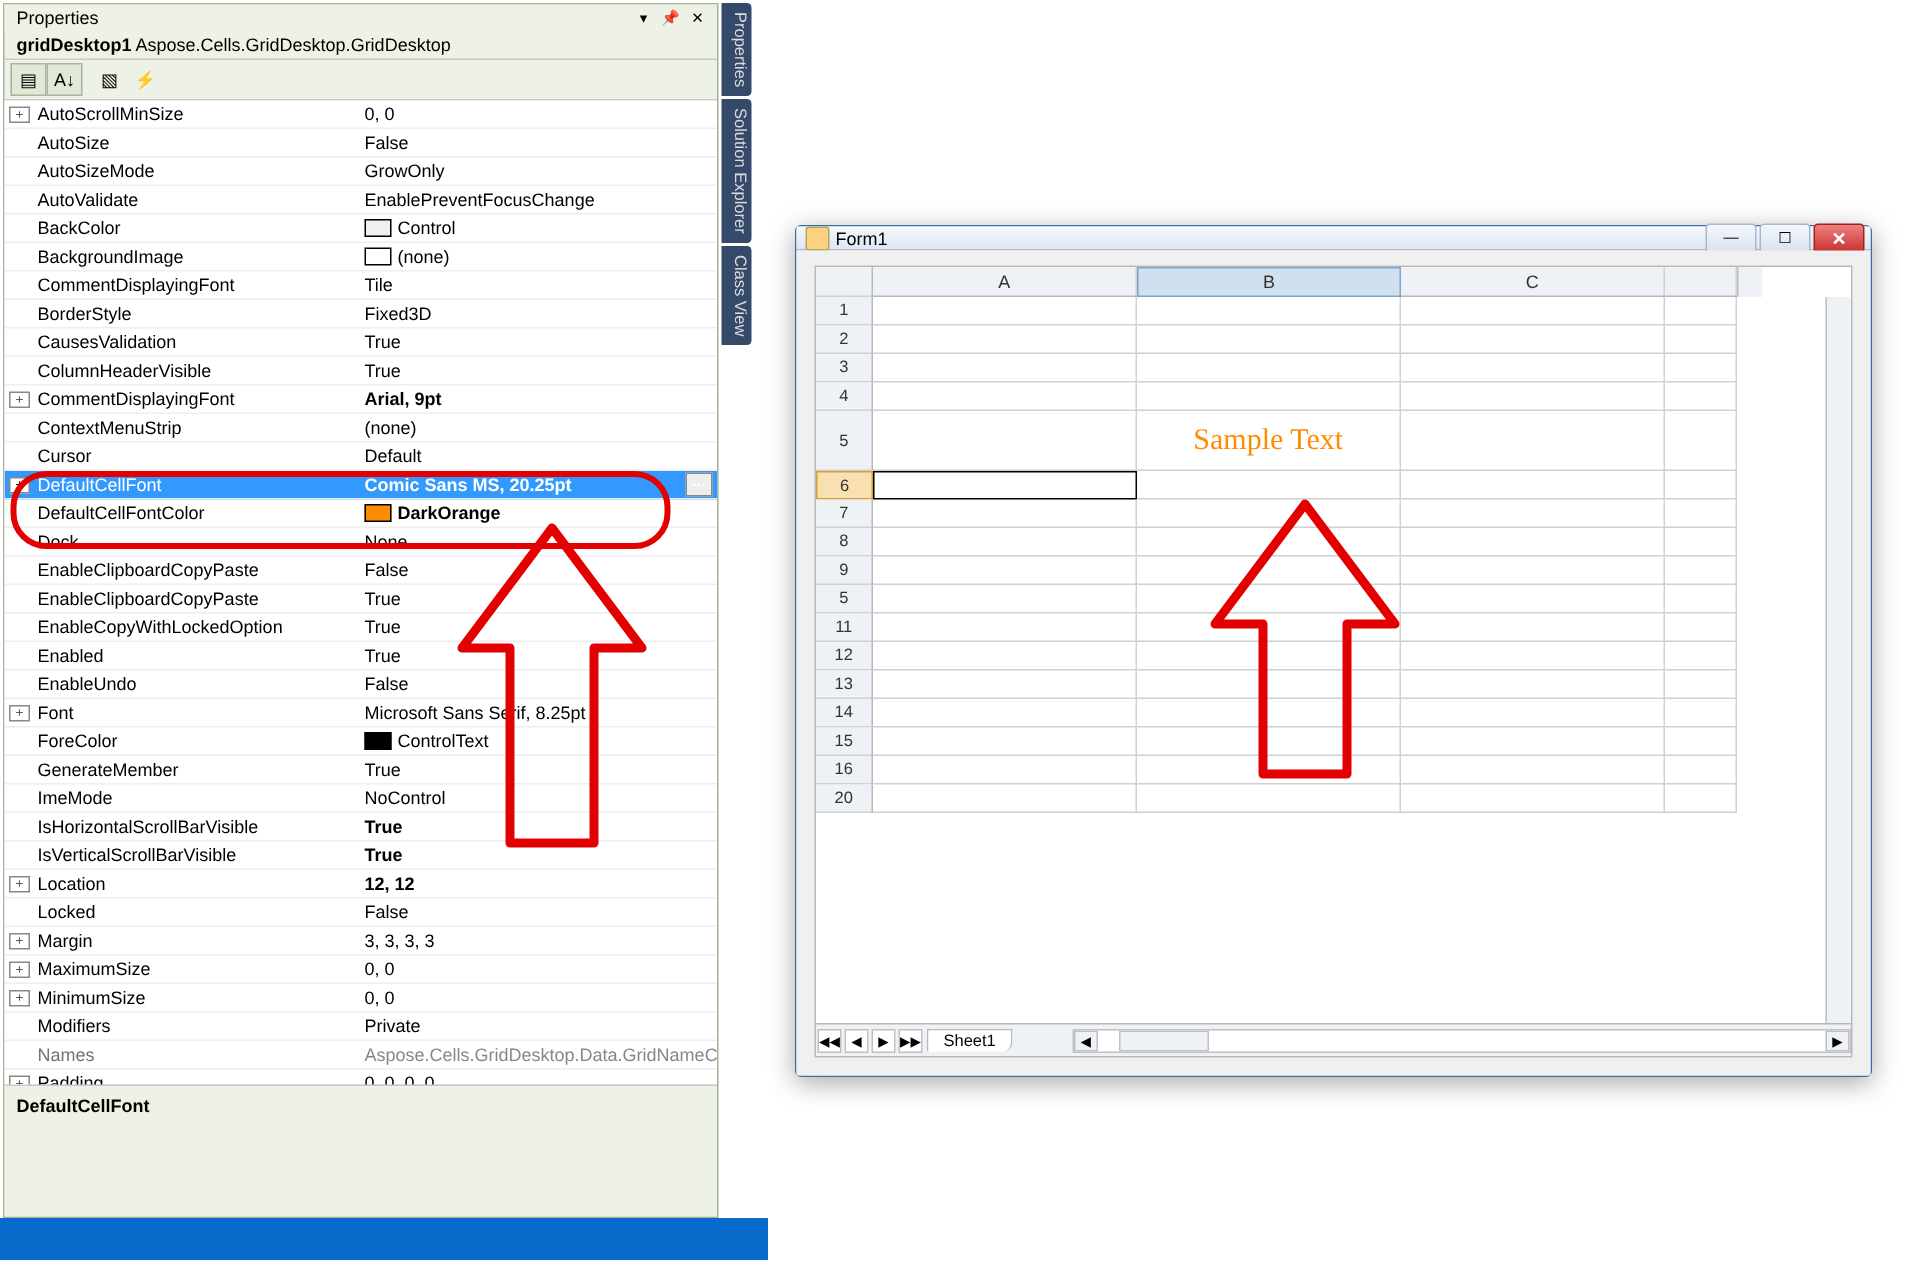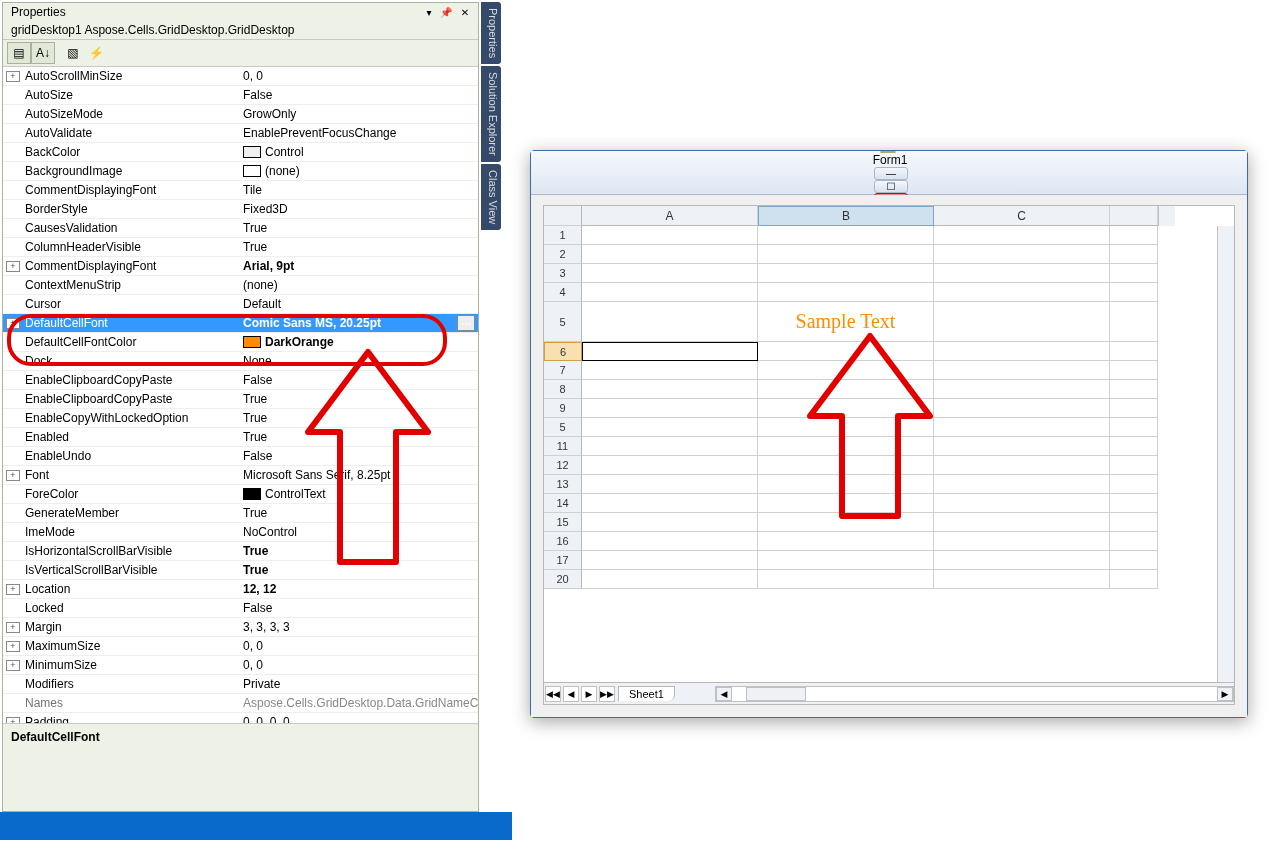--- a/index.html
+++ b/index.html
@@ -37,21 +37,21 @@
   width: 18px; height: 14px;
   font-size: 10px;
   display: flex; align-items: center; justify-content: center;
   cursor: pointer;
 }
 .props-object {
   padding: 2px 8px;
   border-bottom: 1px solid #c8c8c8;
   font-size: 12px;
 }
-.props-object .objname { font-weight: normal; }
+.props-object .objname { font-weight: bold; }
 .props-toolbar {
   display: flex;
   gap: 0;
   padding: 2px 4px;
   border-bottom: 1px solid #c8c8c8;
 }
 .tb-btn {
   width: 24px; height: 22px;
   border: 1px solid transparent;
   display: flex; align-items: center; justify-content: center;
@@ -177,27 +177,26 @@
   width: 718px;
   height: 568px;
   background: #ffffff;
   border: 1px solid #3c6ea5;
   border-radius: 4px;
   box-shadow: 0 4px 18px rgba(0,0,0,0.35);
   display: flex;
   flex-direction: column;
 }
 .form1-titlebar {
-  height: 44px;
+  height: 16px;
   background: linear-gradient(#f6f9fc, #dde6f2);
   border-bottom: 1px solid #b0b8c4;
   display: flex;
   align-items: center;
   padding: 0 4px 0 6px;
-  flex-direction: column;
 }
 .form1-titlebar .ticon {
   width: 16px; height: 16px;
   background:#ffd080;
   border:1px solid #aa6;
   margin-right: 4px;
   border-radius:2px;
 }
 .form1-titlebar .ttxt { flex: 1; font-size: 12px; }
 .form1-titlebar .wbtn {
@@ -735,27 +734,20 @@
               <div class="gridcell colD"></div>
             </div>
             <div class="gridrow">
               <div class="rhead">16</div>
               <div class="gridcell colA"></div>
               <div class="gridcell colB"></div>
               <div class="gridcell colC"></div>
               <div class="gridcell colD"></div>
             </div>
             <div class="gridrow">
-              <div class="rhead">17</div>
-              <div class="gridcell colA"></div>
-              <div class="gridcell colB"></div>
-              <div class="gridcell colC"></div>
-              <div class="gridcell colD"></div>
-            </div>
-            <div class="gridrow">
               <div class="rhead">20</div>
               <div class="gridcell colA"></div>
               <div class="gridcell colB"></div>
               <div class="gridcell colC"></div>
               <div class="gridcell colD"></div>
             </div>
           </div>
           <div class="vscroll" style="flex: 0 0 17px;"></div>
         </div>
         <div class="tabstrip">

